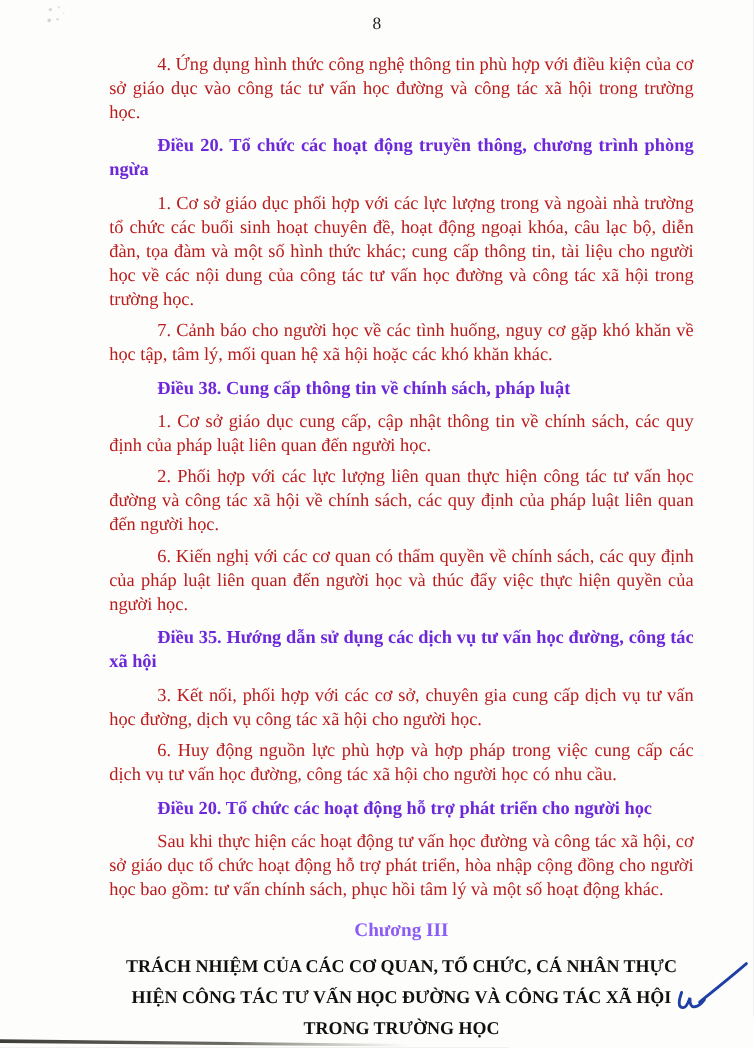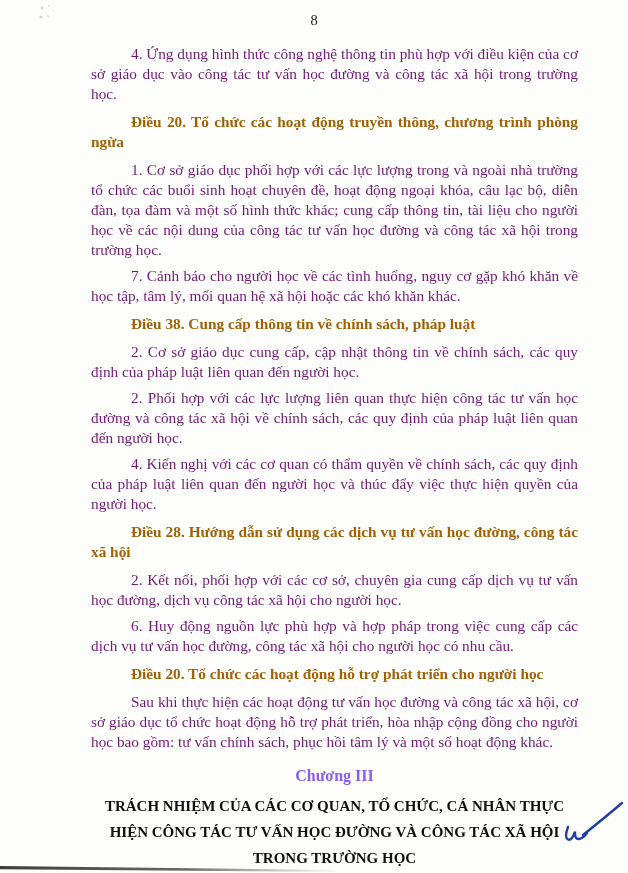--- a/index.html
+++ b/index.html
@@ -26,26 +26,26 @@
   }
   .content {
     padding: 9px 50px 0 91px;
   }
   .para, .article-heading {
     margin: 6px 0;
     font-size: 15.3px;
     line-height: 20px;
     text-align: justify;
     text-indent: 40px;
-    color: #701a75;
+    color: #b91c1c;
   }
   .article-heading {
     font-weight: bold;
     margin: 8px 0;
-    color: #a16207;
+    color: #6d28d9;
   }
   .chapter {
     margin-top: 14px;
     text-align: center;
   }
   .chapter-label {
     font-size: 16px;
     font-weight: bold;
     line-height: 20px;
     margin-bottom: 7px;
@@ -96,25 +96,25 @@
   </svg>
 
   <div class="page-number">8</div>
 
   <div class="content">
     <p class="para">4. Ứng dụng hình thức công nghệ thông tin phù hợp với điều kiện của cơ sở giáo dục vào công tác tư vấn học đường và công tác xã hội trong trường học.</p>
     <p class="article-heading">Điều 20. Tổ chức các hoạt động truyền thông, chương trình phòng ngừa</p>
     <p class="para">1. Cơ sở giáo dục phối hợp với các lực lượng trong và ngoài nhà trường tổ chức các buổi sinh hoạt chuyên đề, hoạt động ngoại khóa, câu lạc bộ, diễn đàn, tọa đàm và một số hình thức khác; cung cấp thông tin, tài liệu cho người học về các nội dung của công tác tư vấn học đường và công tác xã hội trong trường học.</p>
     <p class="para">7. Cảnh báo cho người học về các tình huống, nguy cơ gặp khó khăn về học tập, tâm lý, mối quan hệ xã hội hoặc các khó khăn khác.</p>
     <p class="article-heading">Điều 38. Cung cấp thông tin về chính sách, pháp luật</p>
-    <p class="para">2. Cơ sở giáo dục cung cấp, cập nhật thông tin về chính sách, các quy định của pháp luật liên quan đến người học.</p>
+    <p class="para">1. Cơ sở giáo dục cung cấp, cập nhật thông tin về chính sách, các quy định của pháp luật liên quan đến người học.</p>
     <p class="para">2. Phối hợp với các lực lượng liên quan thực hiện công tác tư vấn học đường và công tác xã hội về chính sách, các quy định của pháp luật liên quan đến người học.</p>
-    <p class="para">4. Kiến nghị với các cơ quan có thẩm quyền về chính sách, các quy định của pháp luật liên quan đến người học và thúc đẩy việc thực hiện quyền của người học.</p>
-    <p class="article-heading">Điều 28. Hướng dẫn sử dụng các dịch vụ tư vấn học đường, công tác xã hội</p>
-    <p class="para">2. Kết nối, phối hợp với các cơ sở, chuyên gia cung cấp dịch vụ tư vấn học đường, dịch vụ công tác xã hội cho người học.</p>
+    <p class="para">6. Kiến nghị với các cơ quan có thẩm quyền về chính sách, các quy định của pháp luật liên quan đến người học và thúc đẩy việc thực hiện quyền của người học.</p>
+    <p class="article-heading">Điều 35. Hướng dẫn sử dụng các dịch vụ tư vấn học đường, công tác xã hội</p>
+    <p class="para">3. Kết nối, phối hợp với các cơ sở, chuyên gia cung cấp dịch vụ tư vấn học đường, dịch vụ công tác xã hội cho người học.</p>
     <p class="para">6. Huy động nguồn lực phù hợp và hợp pháp trong việc cung cấp các dịch vụ tư vấn học đường, công tác xã hội cho người học có nhu cầu.</p>
     <p class="article-heading">Điều 20. Tổ chức các hoạt động hỗ trợ phát triển cho người học</p>
     <p class="para">Sau khi thực hiện các hoạt động tư vấn học đường và công tác xã hội, cơ sở giáo dục tổ chức hoạt động hỗ trợ phát triển, hòa nhập cộng đồng cho người học bao gồm: tư vấn chính sách, phục hồi tâm lý và một số hoạt động khác.</p>
 
     <div class="chapter">
       <div class="chapter-label">Chương III</div>
       <div class="chapter-title">TRÁCH NHIỆM CỦA CÁC CƠ QUAN, TỔ CHỨC, CÁ NHÂN THỰC HIỆN CÔNG TÁC TƯ VẤN HỌC ĐƯỜNG VÀ CÔNG TÁC XÃ HỘI TRONG TRƯỜNG HỌC</div>
     </div>
   </div>
 

